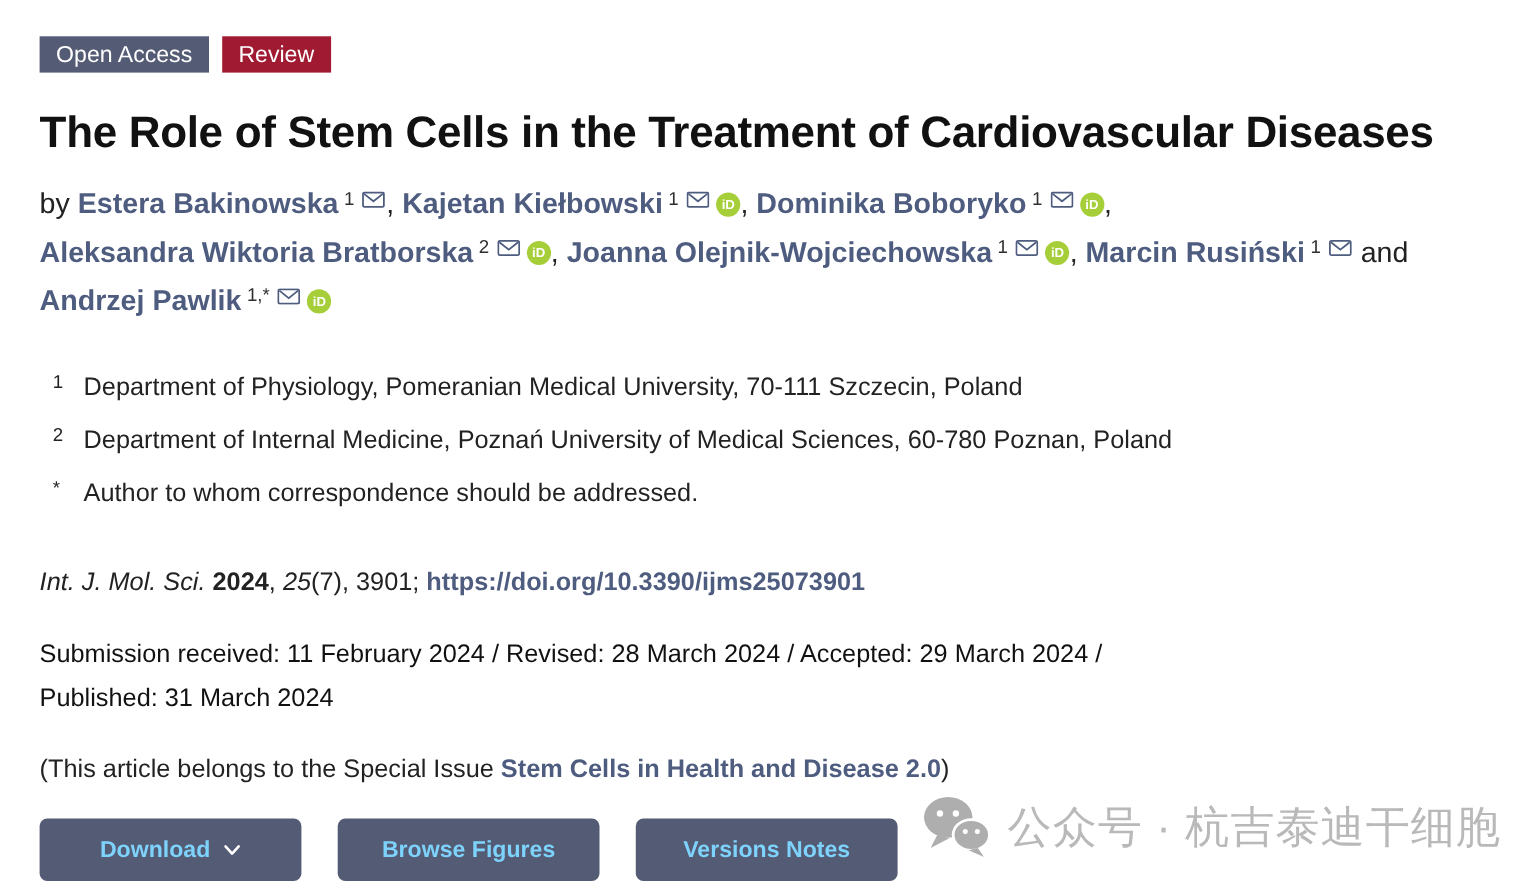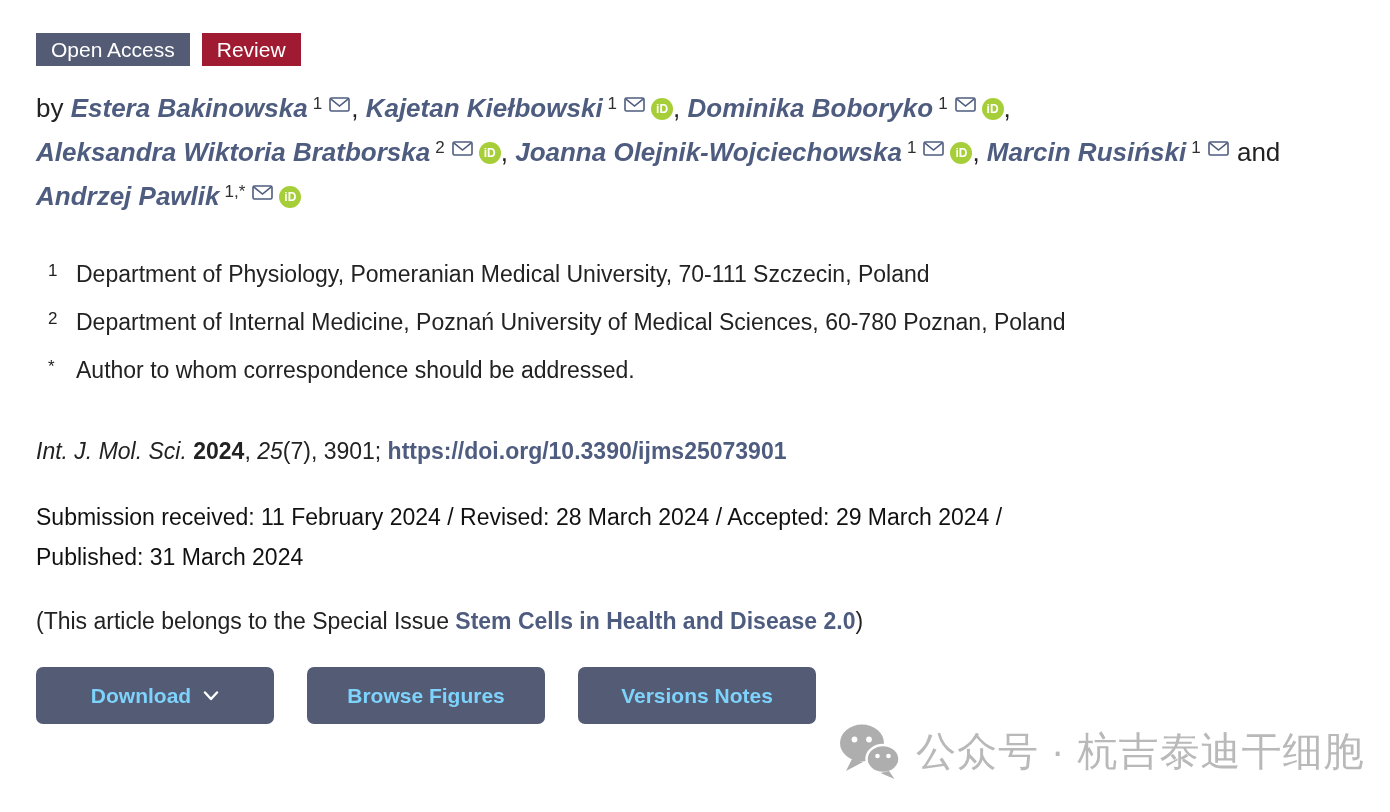--- a/index.html
+++ b/index.html
@@ -19,21 +19,21 @@
   
   .badges{display:flex;gap:12px;}
   .badge{color:#fff;font-size:21px;line-height:1;padding:6px 15px;display:inline-block;}
   .badge-oa{background:var(--accent-slate);}
   .badge-review{background:var(--review-red);}
   
   .title{font-size:40px;font-weight:bold;color:#111;margin:33px 0 0 0;letter-spacing:-0.3px;line-height:1.1;}
   
   .byline{margin-top:18px;font-size:26px;line-height:40px;color:#222;}
   .by-label{color:#222;}
-  .author{color:var(--link-blue);font-weight:bold;text-decoration:none;cursor:pointer;font-style:italic;}
+  .author{color:var(--link-blue);font-weight:bold;text-decoration:none;cursor:pointer;}
   .asup{font-size:17px;vertical-align:8px;margin-left:5px;color:#2f2f2f;font-weight:normal;}
   .sep{color:#222;}
   .mail{display:inline-block;vertical-align:5px;margin:0 1px 0 7px;line-height:0;cursor:pointer;}
   .mail svg rect,.mail svg path{stroke:var(--link-blue);}
   .orcid{
     display:inline-block;width:22px;height:22px;border-radius:50%;
     background:var(--orcid-green);color:#fff;font-size:12px;font-weight:bold;
     text-align:center;line-height:22px;vertical-align:4px;margin-left:5px;cursor:pointer;
   }
   
@@ -69,20 +69,21 @@
 <body>
 
 <div class="page">
   <div class="content">
 
     <div class="badges">
       <span class="badge badge-oa">Open Access</span>
       <span class="badge badge-review">Review</span>
     </div>
 
+    <h1 class="title">The Role of Stem Cells in the Treatment of Cardiovascular Diseases</h1>
 
     <div class="byline">
       <div class="byline-line">
         <span class="by-label">by</span>
         <a class="author">Estera Bakinowska</a><sup class="asup">1</sup><span class="mail"><svg width="21" height="15" viewBox="0 0 21 15">
               <rect x="1" y="1" width="19" height="13" rx="1.5" fill="none" stroke-width="1.6"></rect>
               <path d="M2 2.2 L10.5 9 L19 2.2" fill="none" stroke-width="1.6"></path>
             </svg></span><span class="sep">, </span>
         <a class="author">Kajetan Kiełbowski</a><sup class="asup">1</sup><span class="mail"><svg width="21" height="15" viewBox="0 0 21 15">
               <rect x="1" y="1" width="19" height="13" rx="1.5" fill="none" stroke-width="1.6"></rect>

